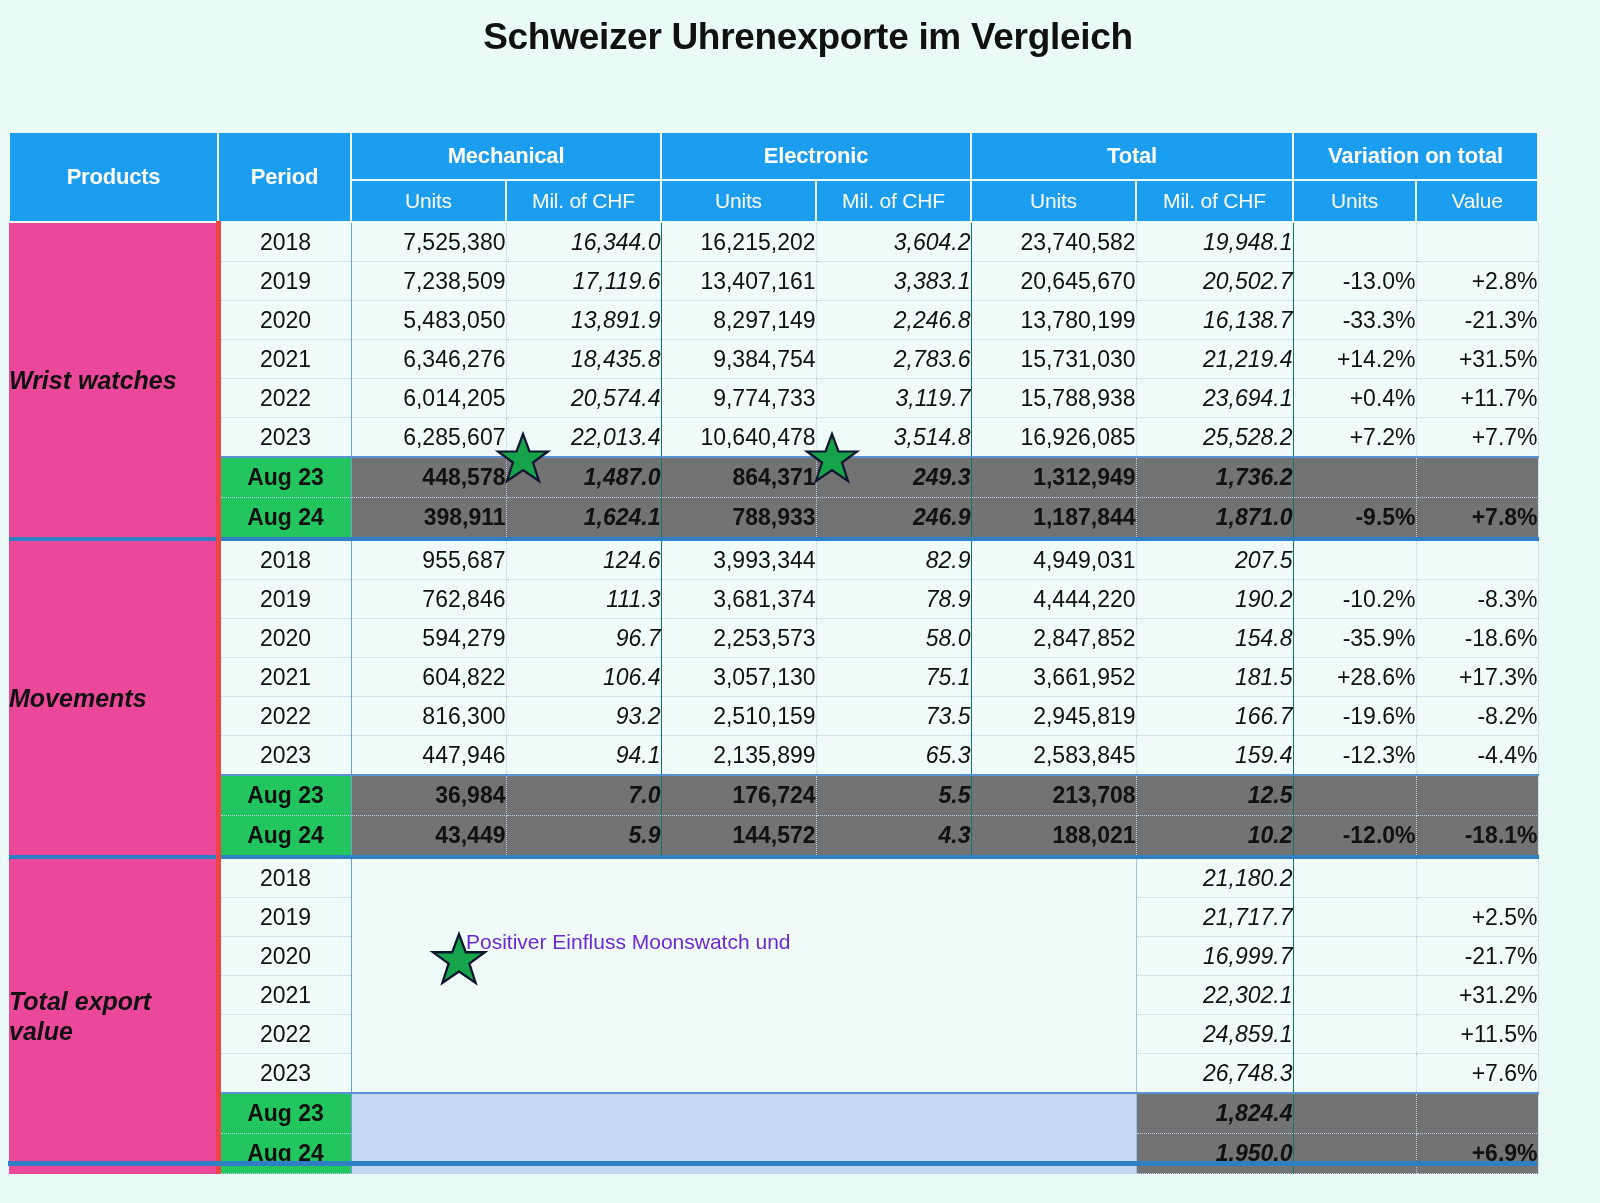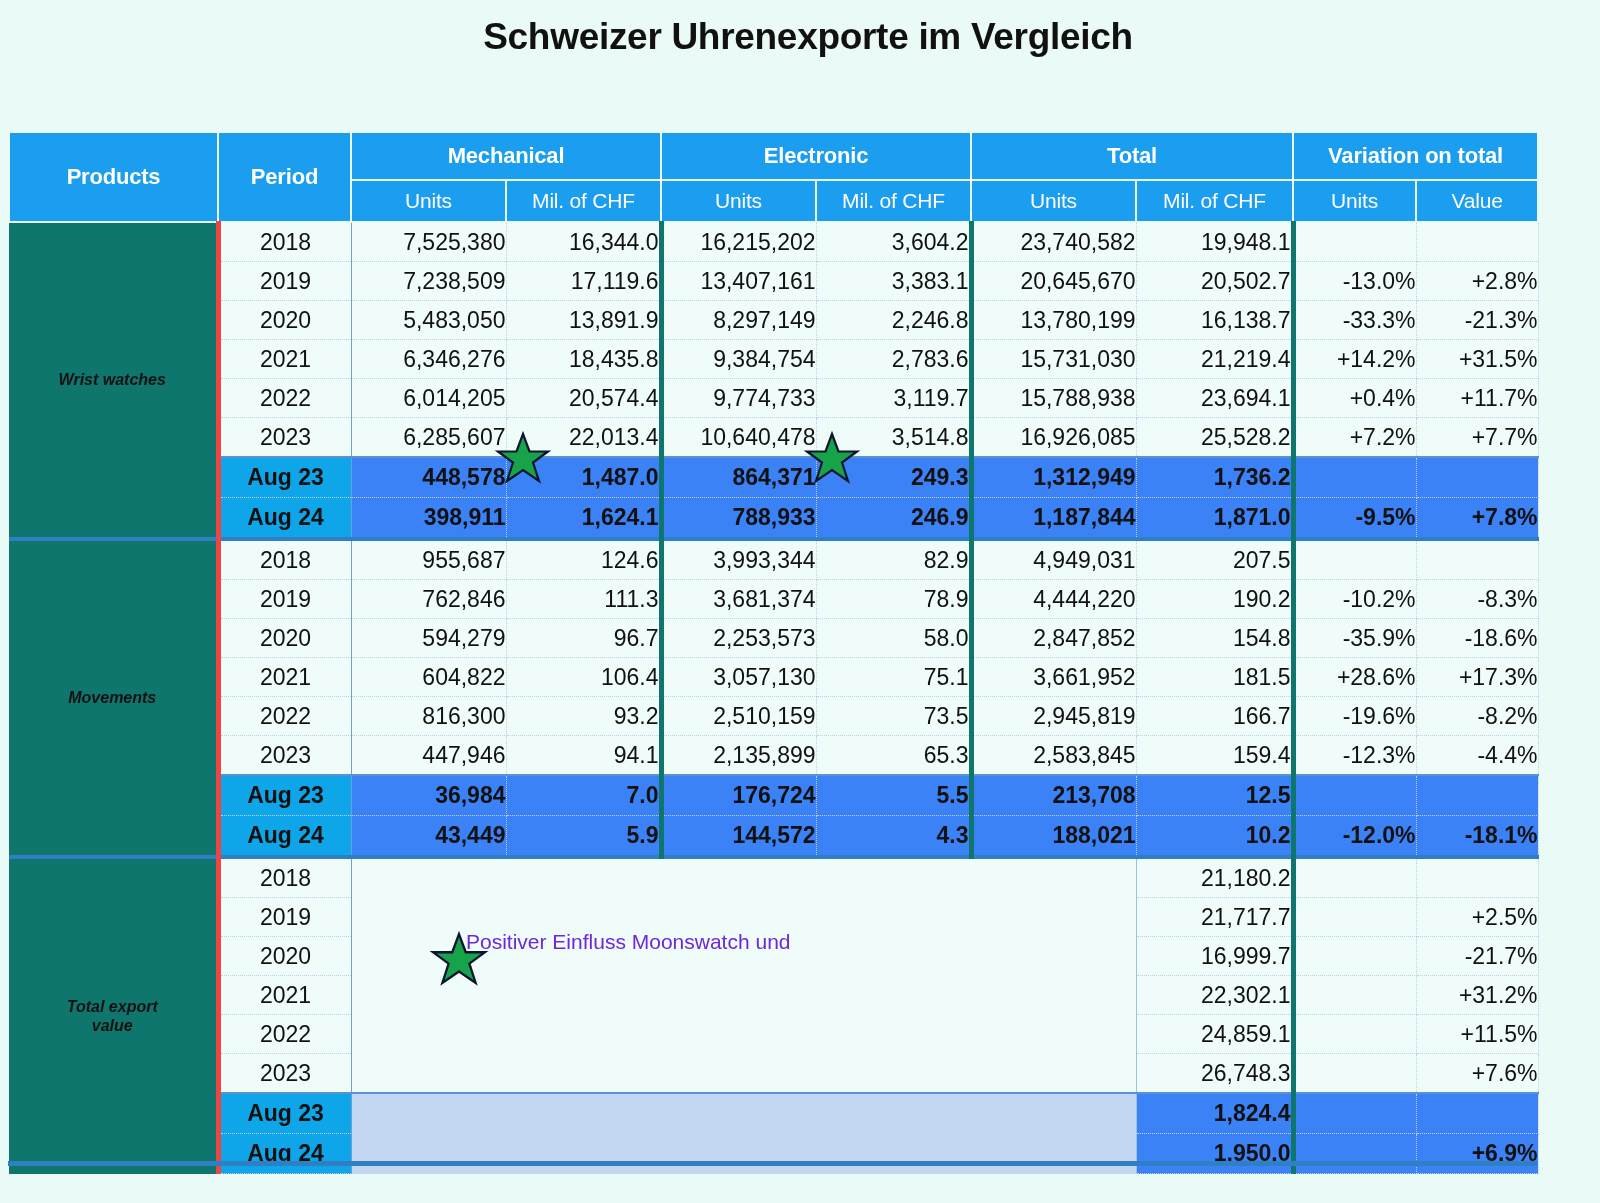--- a/index.html
+++ b/index.html
@@ -60,24 +60,24 @@
     font-weight: normal;
     font-size: 21px;
   }
   .hdr-tall { height: 88px; }
   .hdr-short { height: 40px; }
 
   
   .prod {
     font-style: italic;
     font-weight: bold;
-    font-size: 16px;
+    font-size: 25px;
     color: #111111;
-    text-align: center;
-    background: #0f766e;
+    text-align: left;
+    background: #ec4899;
     border: 0;
     line-height: 1.22;
   }
   .period {
     text-align: center;
     font-size: 23px;
     color: #111111;
     background: #effcfa;
     border-left: 5px solid #ef4444;
     border-right: 1px solid #6f9fd8;
@@ -85,30 +85,30 @@
   }
   .num {
     text-align: right;
     font-size: 23px;
     color: #111111;
     background: #effcfa;
     padding-right: 11px;
     border-bottom: 1px dotted #bcd3ef;
     border-right: 1px dotted #b9d0ec;
   }
-  .num.solid-r { border-right: 5px solid #0f766e; }
+  .num.solid-r { border-right: 1px solid #0f766e; font-style: italic; }
   tr.drow td { height: 38px; }
 
   
   tr.aug td {
-    background: #3b82f6;
+    background: #737373;
     font-weight: bold;
     height: 39px;
   }
-  tr.aug td.period { background: #0ea5e9; }
+  tr.aug td.period { background: #22c55e; }
 
   
   tr.sec-top > td { border-top: 4px solid #2f7fc4; }
   tr.aug-top > td { border-top: 2px solid #5b93d2; }
 
   
   #table-bottom-rule {
     position: absolute;
     left: 8px;
     top: 1161px;

